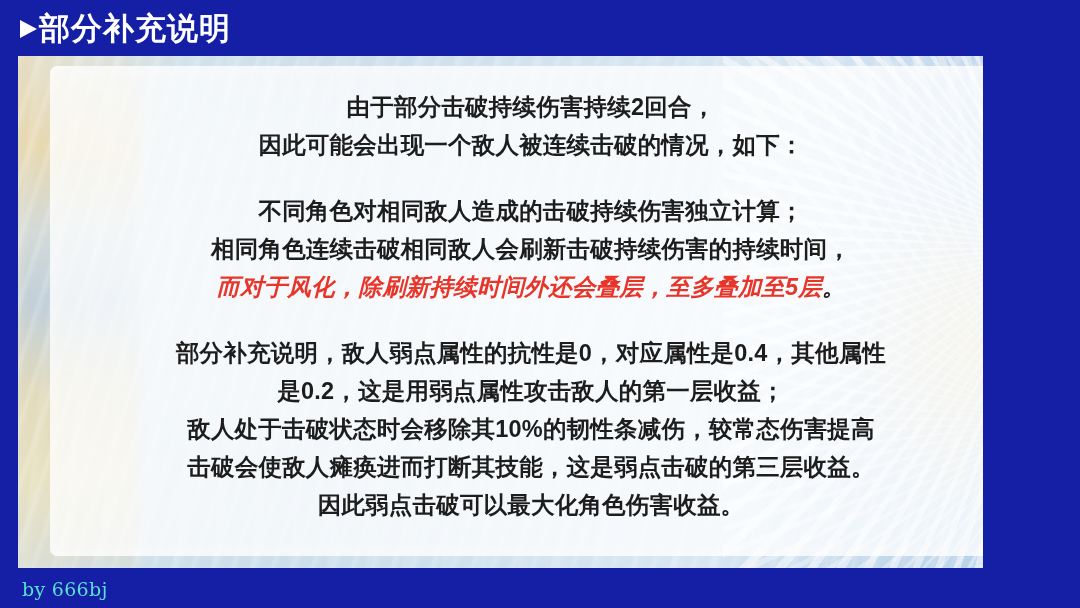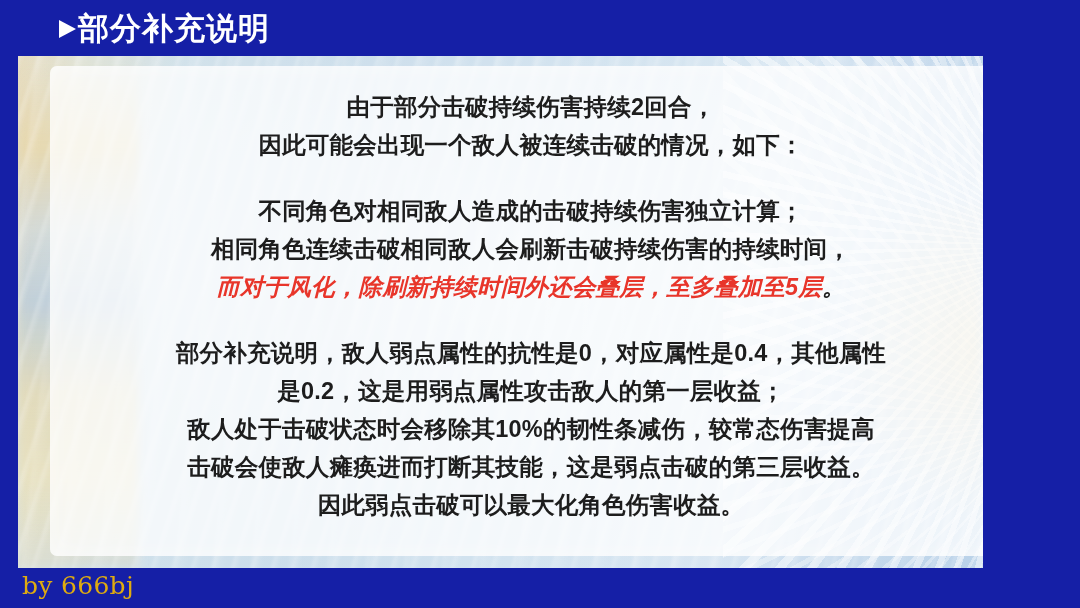--- a/index.html
+++ b/index.html
@@ -23,21 +23,21 @@
   }
 
   
   .title-bar {
     position: absolute;
     left: 0; top: 0;
     width: 1080px;
     height: 56px;
     display: flex;
     align-items: center;
-    padding-left: 59px;
+    padding-left: 20px;
     box-sizing: border-box;
   }
   .title-arrow {
     width: 0; height: 0;
     border-top: 9px solid transparent;
     border-bottom: 9px solid transparent;
     border-left: 17px solid #ffffff;
     margin-right: 2px;
     margin-top: 2px;
     flex: 0 0 auto;
@@ -168,22 +168,22 @@
   .para .line { display: block; white-space: nowrap; }
   .para.gap-before { margin-top: 28px; }
   .line.red { color: #e8352a; font-style: italic; }
   .line.red .tail { color: #1d1d1d; }
 
   
   .watermark {
     position: absolute;
     left: 22px;
     bottom: 8px;
-    color: #eab308;
-    font-size: 25px;
+    color: #5eead4;
+    font-size: 19px;
     font-family: "DejaVu Serif", "Liberation Serif", serif;
     letter-spacing: .3px;
     opacity: .95;
   }
 </style>
 </head>
 <body>
 
 <div class="slide">
 

